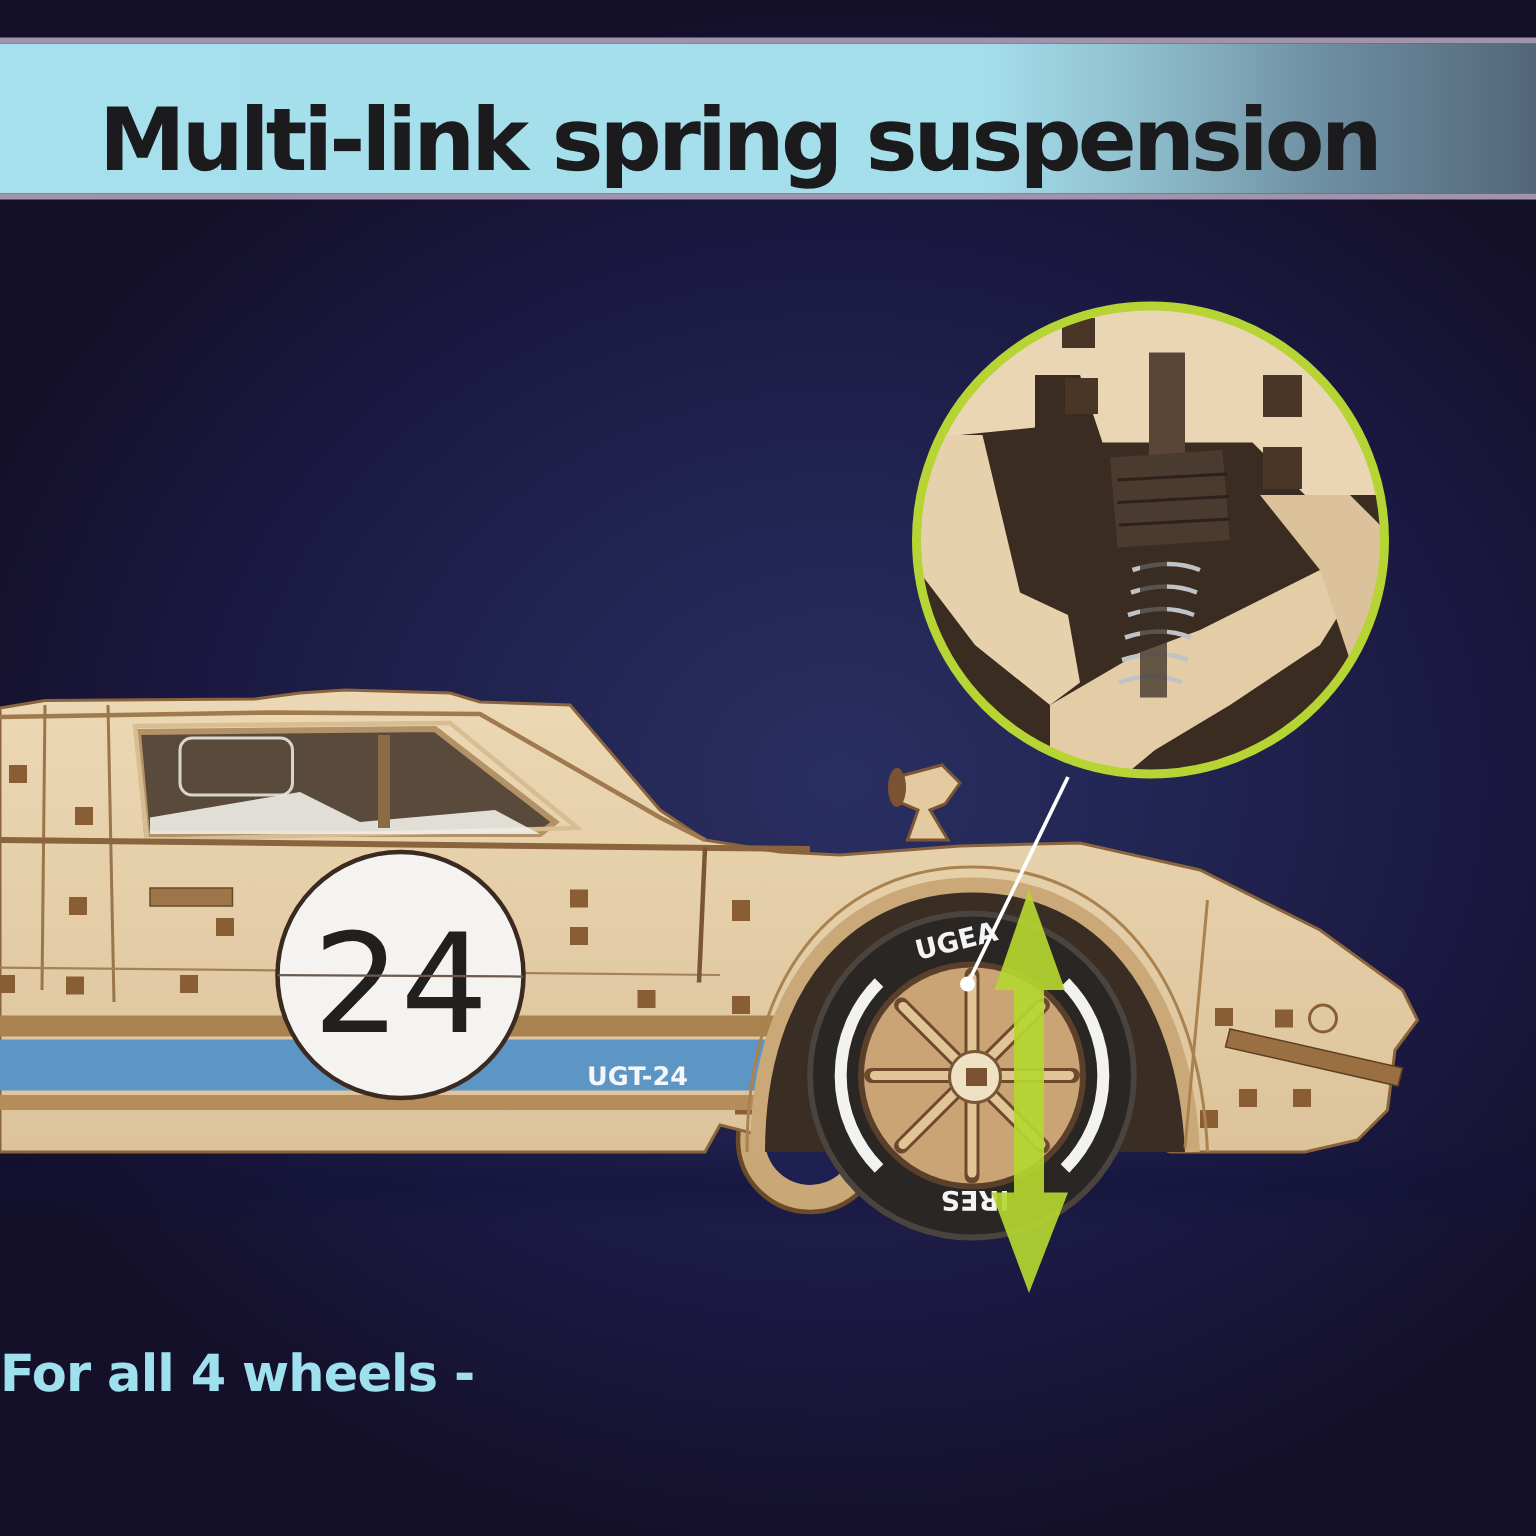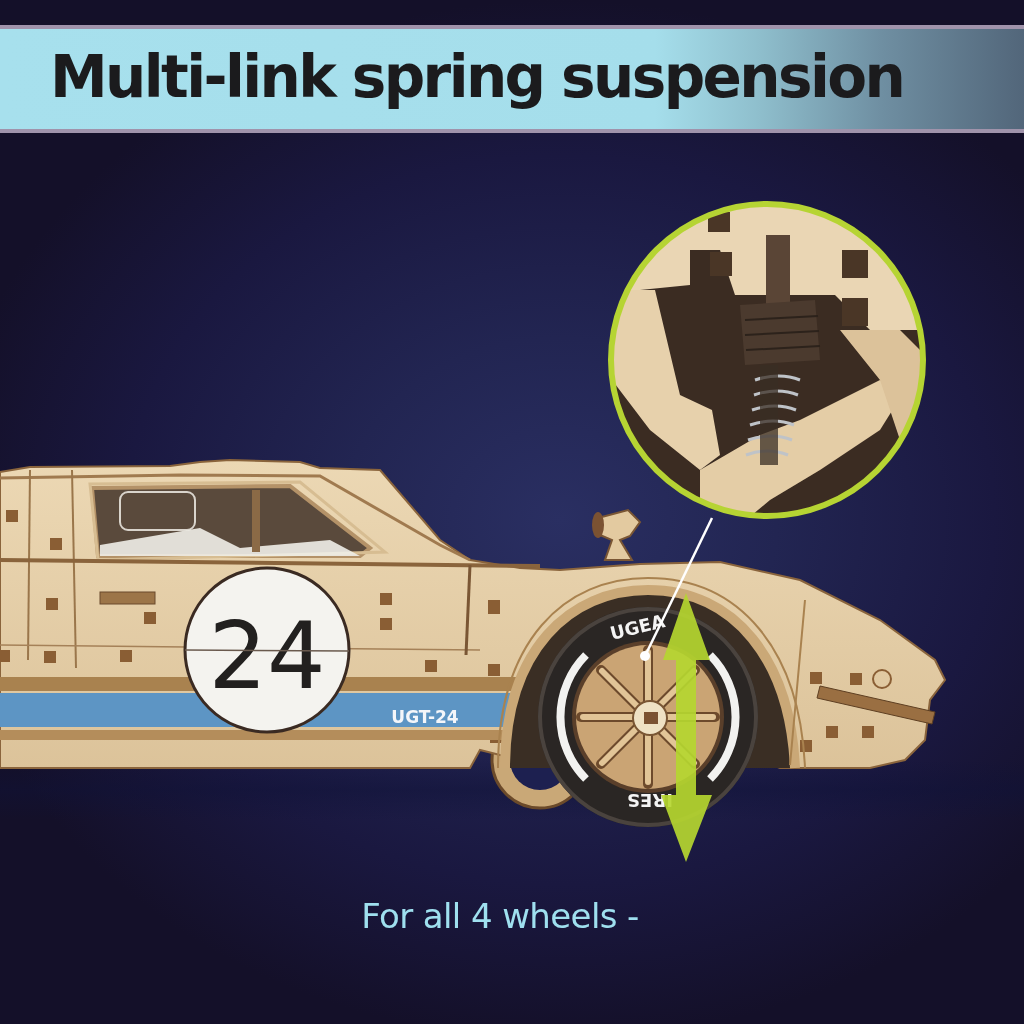--- a/index.html
+++ b/index.html
@@ -2,26 +2,26 @@
 <html><head>
 <meta charset="utf-8">
 <style>
   html, body { margin: 0; padding: 0; }
   body { width: 1024px; height: 1024px; overflow: hidden; position: relative;
          background: radial-gradient(ellipse 620px 520px at 560px 520px, #2a2f62 0%, #222552 35%, #1a1840 70%, #141029 100%);
          font-family: "DejaVu Sans", sans-serif; }
   .banner { position: absolute; left: 0; top: 25px; width: 1024px; height: 100px;
             border-top: 4px solid #a093ab; border-bottom: 4px solid #a093ab;
             background: linear-gradient(90deg, #a7e0ed 0%, #a5deeb 64%, #8fbfcd 74%, #6f8fa2 86%, #52667a 100%); }
-  .banner-title { position: absolute; left: 50px; top: 14px; margin: 0; font-family: "DejaVu Sans", sans-serif;
+  .banner-title { position: absolute; left: 50px; top: 14px; margin: 16px; font-family: "DejaVu Sans", sans-serif;
                   font-weight: bold; font-size: 58px; letter-spacing: -2.6px; color: #1b1b1d; white-space: nowrap; }
   .scene { position: absolute; left: 0; top: 0; width: 1024px; height: 1024px; }
-  .caption { position: absolute; left: 0; top: 893px; width: 1000px; text-align: center;
+  .caption { position: absolute; left: 0; top: 893px; width: 1000px; 
              color: #9fe0ef; font-family: "DejaVu Sans", sans-serif; font-size: 34px; line-height: 47px;
-             letter-spacing: -0.6px; }
+             letter-spacing: -0.6px; font-weight: bold; }
   .caption span { display: block; }
 </style>
 </head>
 <body>
 
 <svg class="scene" viewBox="0 0 1024 1024" xmlns="http://www.w3.org/2000/svg">
   <defs>
     <linearGradient id="wood" x1="0" y1="0" x2="0" y2="1">
       <stop offset="0" stop-color="#ecd8b4"></stop>
       <stop offset="1" stop-color="#dcc39a"></stop>

